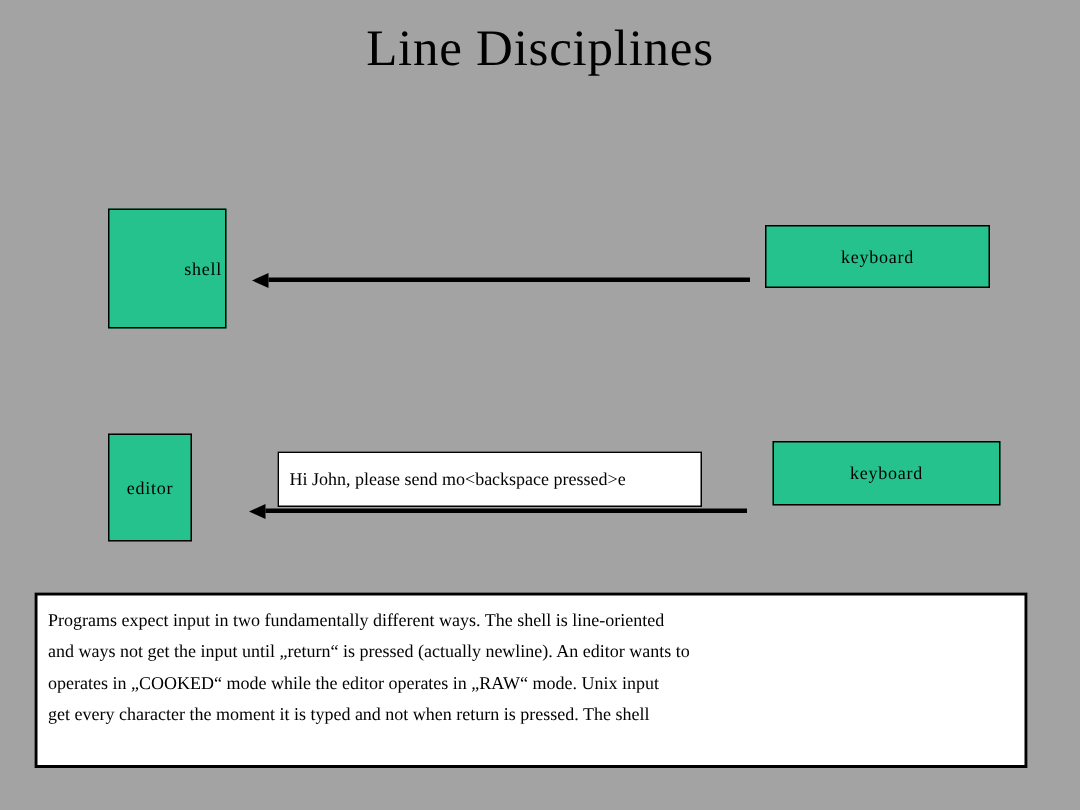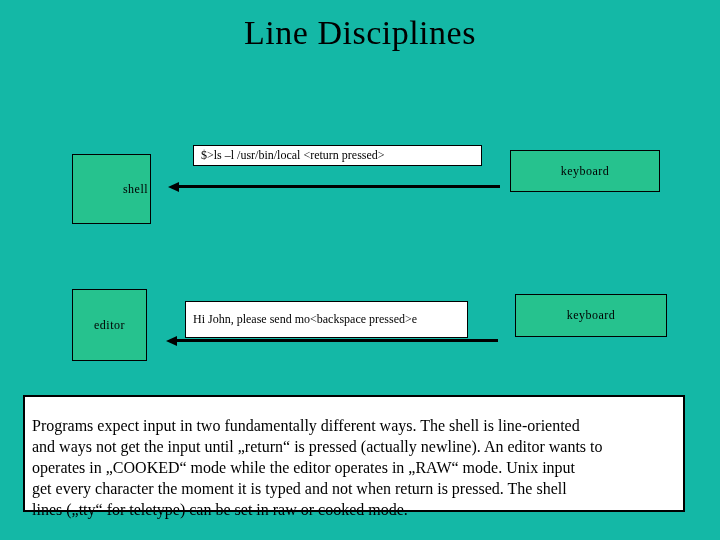--- a/index.html
+++ b/index.html
@@ -3,21 +3,21 @@
 <meta charset="utf-8">
 <style>
   * { margin: 0; padding: 0; box-sizing: border-box; }
   html, body { background: #ffffff; }
   body { font-family: "Liberation Serif", "DejaVu Serif", serif; }
 
   .slide {
     position: relative;
     width: 720px;
     height: 540px;
-    background: #14b8a6;
+    background: #a3a3a3;
     overflow: hidden;
   }
 
   .title {
     position: absolute;
     top: 13px;
     left: 0;
     width: 100%;
     text-align: center;
     font-size: 34px;
@@ -30,22 +30,22 @@
     position: absolute;
     background: #26C28E;
     border: 1px solid #000000;
     display: flex;
     align-items: center;
     justify-content: center;
     font-size: 12px;
     color: #000000;
     letter-spacing: 0.5px;
   }
-  .shell-box   { left: 72px;  top: 154px; width: 79px;  height: 70px; padding-left: 48px; }
-  .editor-box  { left: 72px;  top: 289px; width: 75px;  height: 72px; }
+  .shell-box   { left: 72px;  top: 139px; width: 79px;  height: 80px; padding-left: 48px; }
+  .editor-box  { left: 72px;  top: 289px; width: 56px;  height: 72px; }
   .kb1-box     { left: 510px; top: 150px; width: 150px; height: 42px; }
   .kb2-box     { left: 515px; top: 294px; width: 152px; height: 43px; }
 
   .tbox {
     position: absolute;
     background: #ffffff;
     border: 1px solid #000000;
     display: flex;
     align-items: center;
     font-size: 12px;
@@ -79,51 +79,49 @@
   }
 
   .pbox {
     position: absolute;
     left: 23px;
     top: 395px;
     width: 662px;
     height: 117px;
     border: 2px solid #000000;
     background: #ffffff;
-    padding: 18px 7px;
-    font-size: 16px;
+    padding: 6px 7px;
+    font-size: 12px;
     line-height: 21px;
     color: #000000;
   }
   .pline { white-space: nowrap; }
 </style>
 </head>
 <body>
 
 <div class="slide">
 
   <div class="title">Line Disciplines</div>
 
   <div class="gbox shell-box">shell</div>
-  <div class="tbox cmd1-box">$&gt;ls –l /usr/bin/local &lt;return pressed&gt;</div>
   <div class="gbox kb1-box">keyboard</div>
   <div class="arrow arrow1">
     <div class="arrow-head"></div>
     <div class="arrow-line"></div>
   </div>
 
   <div class="gbox editor-box">editor</div>
   <div class="tbox cmd2-box">Hi John, please send mo&lt;backspace pressed&gt;e</div>
   <div class="gbox kb2-box">keyboard</div>
   <div class="arrow arrow2">
     <div class="arrow-head"></div>
     <div class="arrow-line"></div>
   </div>
 
   <div class="pbox">
     <div class="pline">Programs expect input in two fundamentally different ways. The shell is line-oriented</div>
     <div class="pline">and ways not get the input until „return“ is pressed (actually newline). An editor wants to</div>
     <div class="pline">operates in „COOKED“ mode while the editor operates in „RAW“ mode. Unix input</div>
     <div class="pline">get every character the moment it is typed and not when return is pressed. The shell</div>
-    <div class="pline">lines („tty“ for teletype) can be set in raw or cooked mode.</div>
   </div>
 
 </div>
 
 </body></html>

